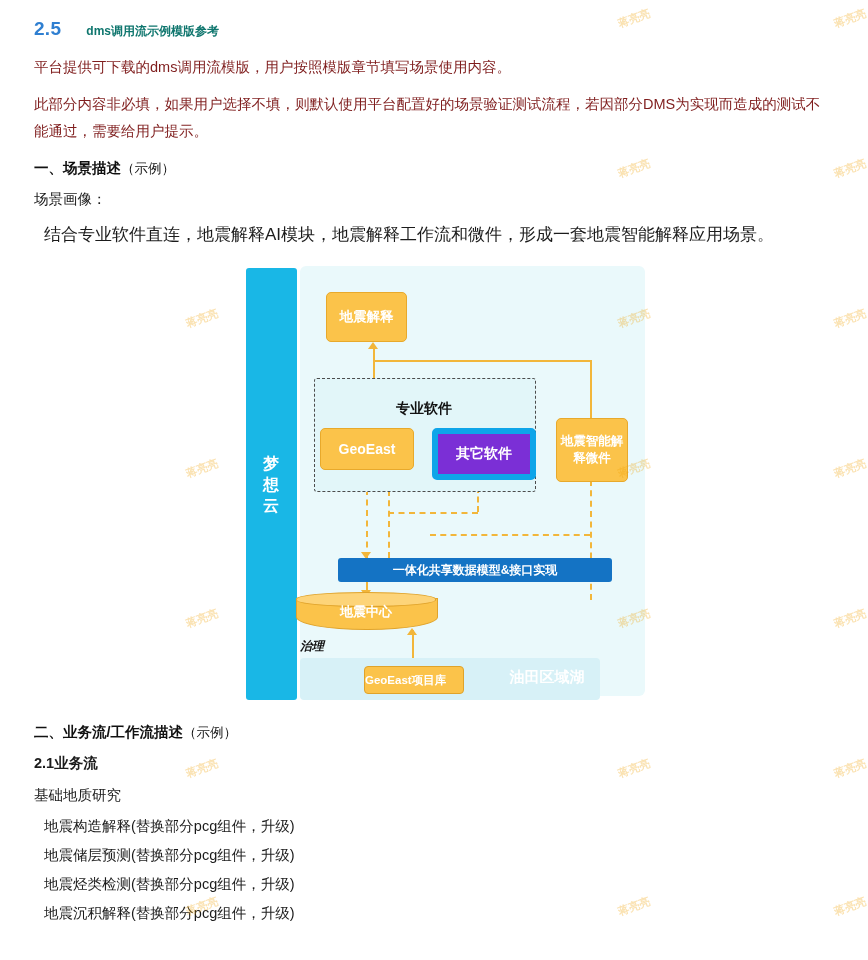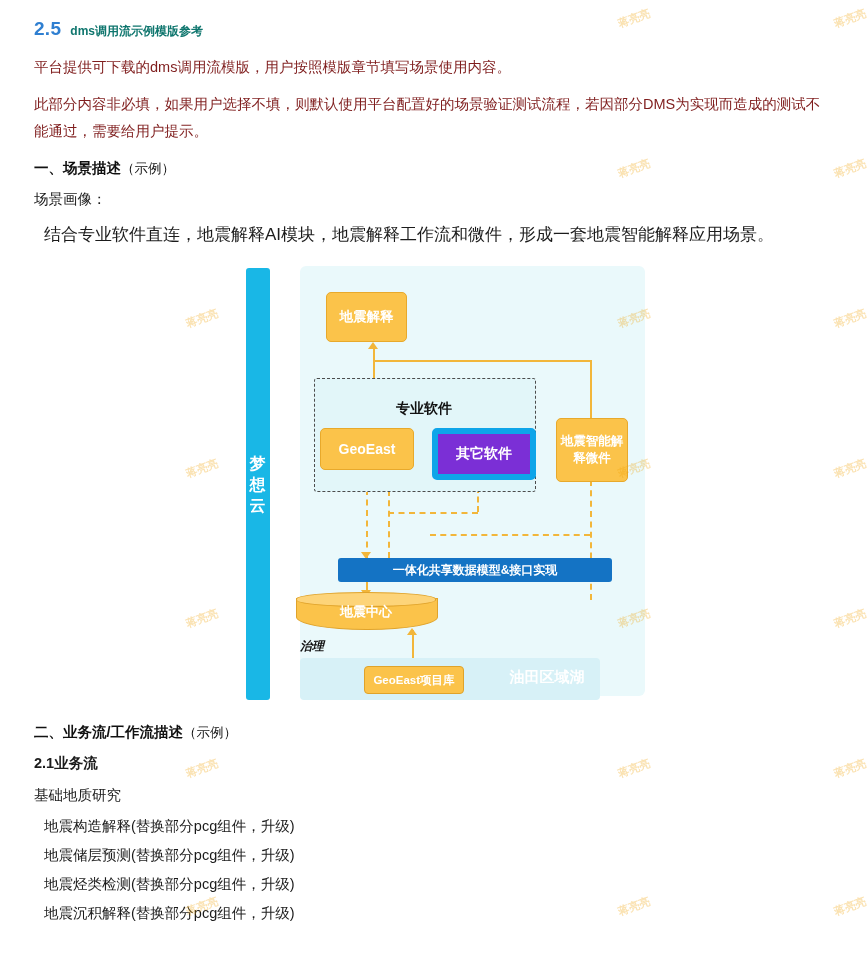--- a/index.html
+++ b/index.html
@@ -20,21 +20,21 @@
     width: 868px;
     height: 960px;
     box-sizing: border-box;
     padding: 10px 34px 0 34px;
   }
 
   
   .h-main {
     display: flex;
     align-items: baseline;
-    gap: 9px;
+    gap: 25px;
     margin: 8px 0 14px 0;
   }
   .h-num {
     color: #2f7fd1;
     font-size: 19px;
     font-weight: bold;
     letter-spacing: 0.3px;
   }
   .h-text {
     color: #0f766e;
@@ -84,21 +84,21 @@
     left: 0;
     top: 0;
     width: 868px;
     height: 445px;
   }
 
   .bar-cloud {
     position: absolute;
     left: 246px;
     top: 8px;
-    width: 24px;
+    width: 51px;
     height: 432px;
     background: #19b7e6;
     border-radius: 3px;
     color: #ffffff;
     font-size: 16px;
     font-weight: bold;
     line-height: 21px;
     display: flex;
     align-items: center;
     justify-content: center;
@@ -285,21 +285,20 @@
     width: 98px;
     height: 26px;
     background: #fbc34a;
     border: 1px solid #e0a32a;
     border-radius: 4px;
     color: #ffffff;
     font-size: 11.5px;
     font-weight: bold;
     display: flex;
     align-items: center;
-    justify-content: center;
   }
   .v-solid {
     position: absolute;
     width: 0;
     border-left: 2px solid #f2b63a;
   }
   .h-solid {
     position: absolute;
     height: 0;
     border-top: 2px solid #f2b63a;

